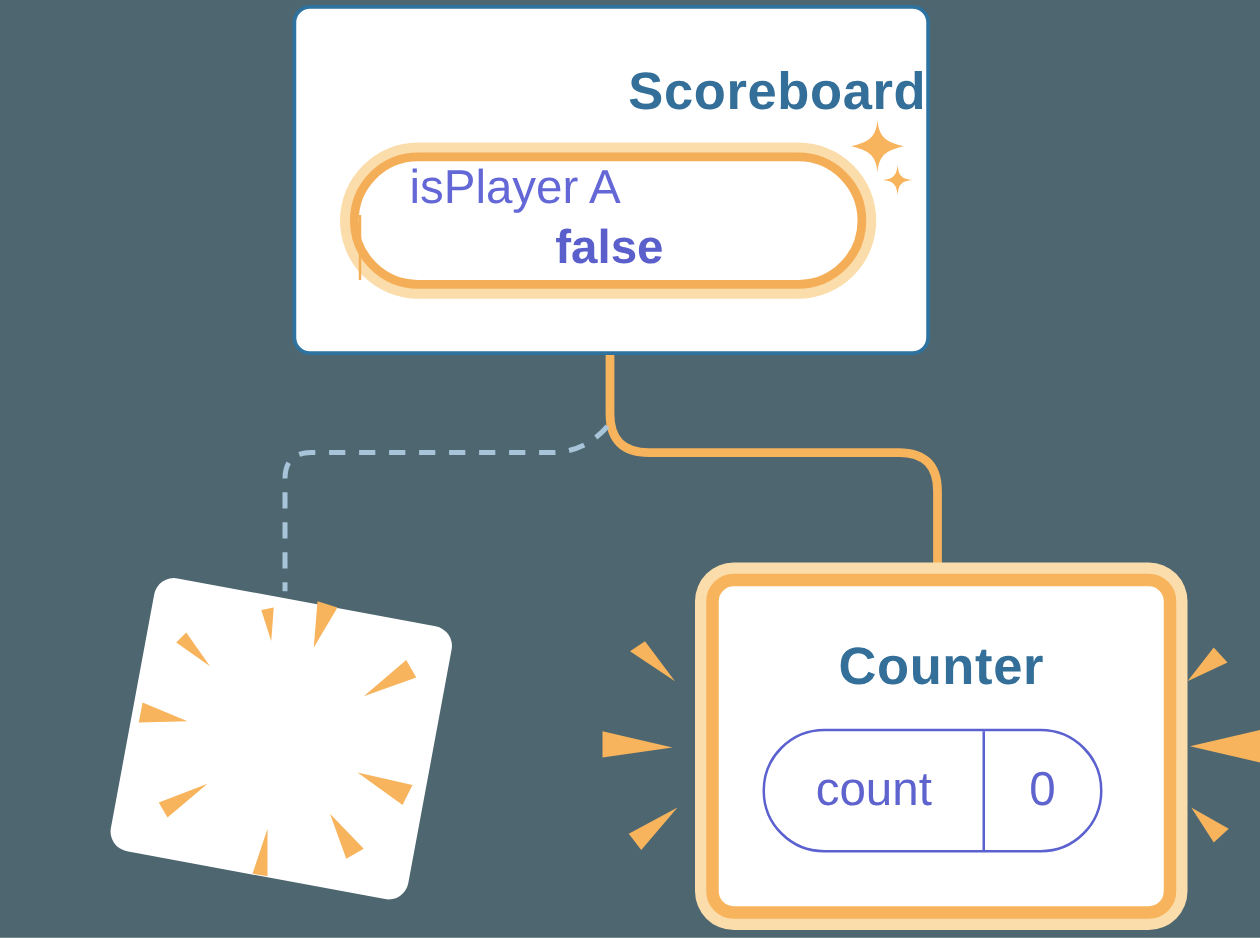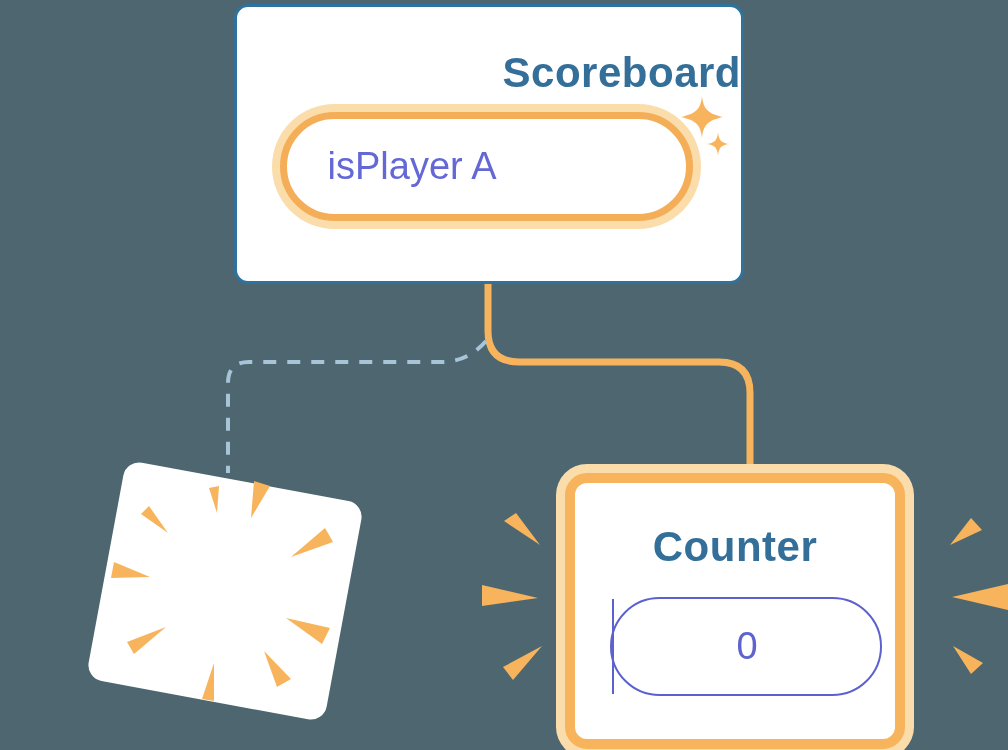--- a/index.html
+++ b/index.html
@@ -26,37 +26,38 @@
     color:var(--title_teal);font-size:42px;font-weight:600;letter-spacing:0.5px;
   }
   .scoreboard .card-title{top:42px;text-align:right;}
 
   .state-pill{
     position:absolute;box-sizing:border-box;
     background:var(--card_bg);
     display:flex;align-items:stretch;
   }
   .pill-highlighted{
-    left:43px;top:105px;width:413px;height:109px;
+    left:43px;top:115px;width:413px;height:109px;
     border:7px solid var(--pill_orange_border);
     border-radius:56px;
     box-shadow:0 0 0 8px var(--orange_halo);
+    flex-direction:column;
   }
   .pill-cell{display:flex;align-items:center;justify-content:center;}
   .pill-highlighted .pill-name{
     width:250px;color:var(--purple_text_light);font-size:38px;
   }
   .pill-highlighted .pill-value{
     flex:1;border-left:2px solid var(--pill_orange_border);
     color:var(--purple_bold);font-size:38px;font-weight:bold;
   }
 
   
   .counter{
-    left:565px;top:473px;width:340px;height:276px;
+    left:565px;top:459px;width:376px;height:276px;
     border:10px solid var(--orange);
     border-radius:22px;box-sizing:border-box;
     box-shadow:0 0 0 9px var(--orange_halo);
   }
   .counter .card-title{top:40px;}
   .pill-normal{
     left:35px;top:114px;width:272px;height:99px;
     border:2.5px solid var(--purple_border);
     border-radius:50px;
   }
@@ -86,26 +87,28 @@
 
   <svg id="connectors" class="layer" width="1008" height="750" viewBox="0 0 1008 750">
     <path class="connector-orange" d="M 488 283 L 488 331 Q 488 362 519 362 L 719 362 Q 750 362 750 393 L 750 465"></path>
     <path class="connector-dashed" d="M 486 341 Q 468 362 441 362 L 249 362 Q 228 362 228 383 L 228 473"></path>
   </svg>
 
   <div class="card scoreboard">
     <div class="card-title">Scoreboard</div>
     <div class="state-pill pill-highlighted">
       <div class="pill-cell pill-name">isPlayer A</div>
+      <div class="pill-cell pill-value">false</div>
     </div>
   </div>
 
   <div class="card counter">
     <div class="card-title">Counter</div>
     <div class="state-pill pill-normal">
+      <div class="pill-cell pill-name">count</div>
       <div class="pill-cell pill-value">0</div>
     </div>
   </div>
 
   <div class="card poof-card"></div>
 
   <svg id="decor" class="layer" width="1008" height="750" viewBox="0 0 1008 750">
 
     <g>
       <path class="orange-shape" d="M 702 96 C 703.3 110.7 709.7 113.7 723 117 C 709.7 120.3 703.3 123.3 702 138 C 700.7 123.3 694.3 120.3 681 117 C 694.3 113.7 700.7 110.7 702 96 Z"></path>

